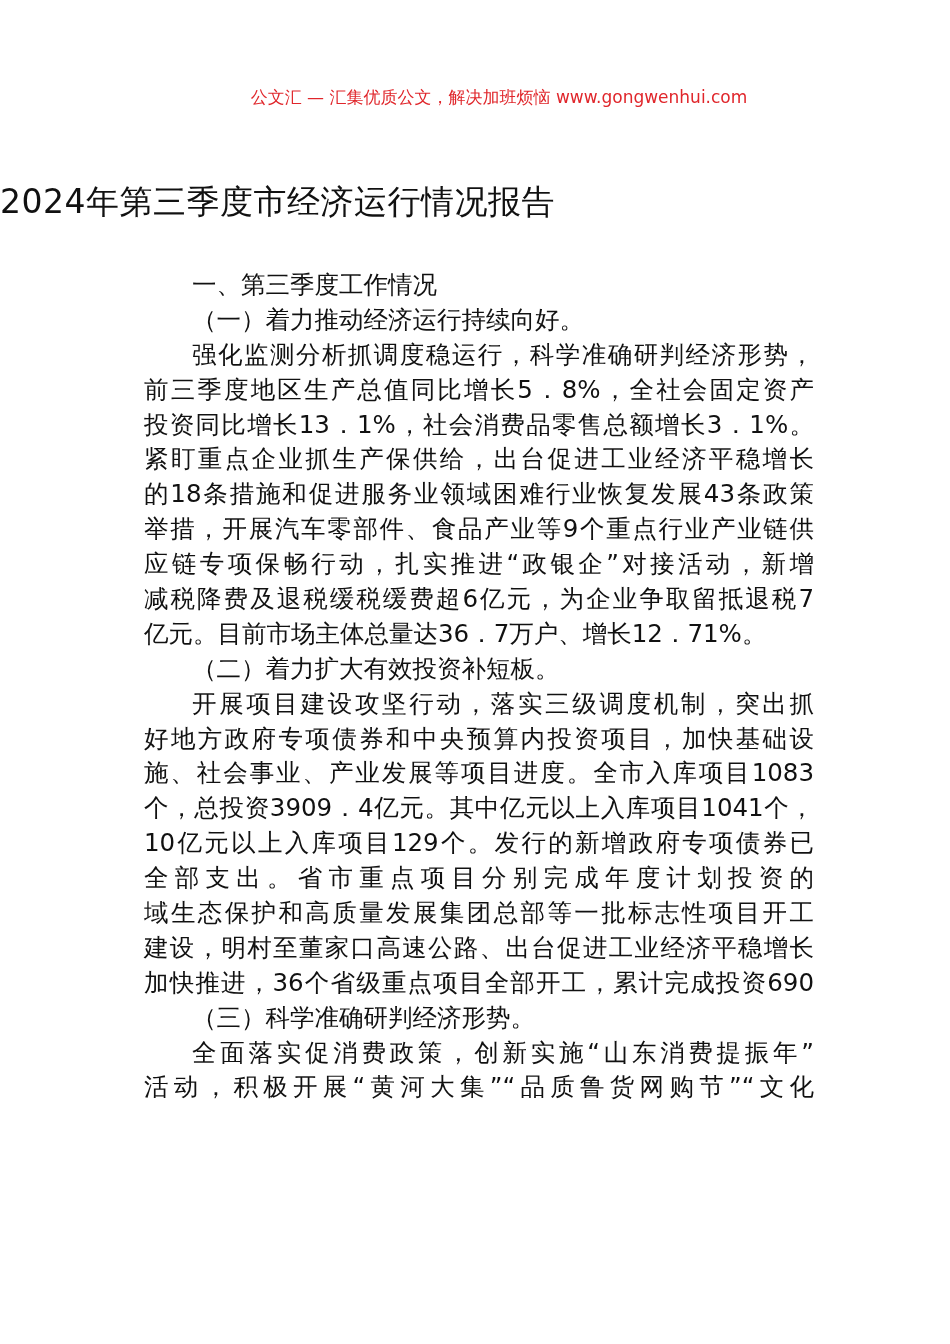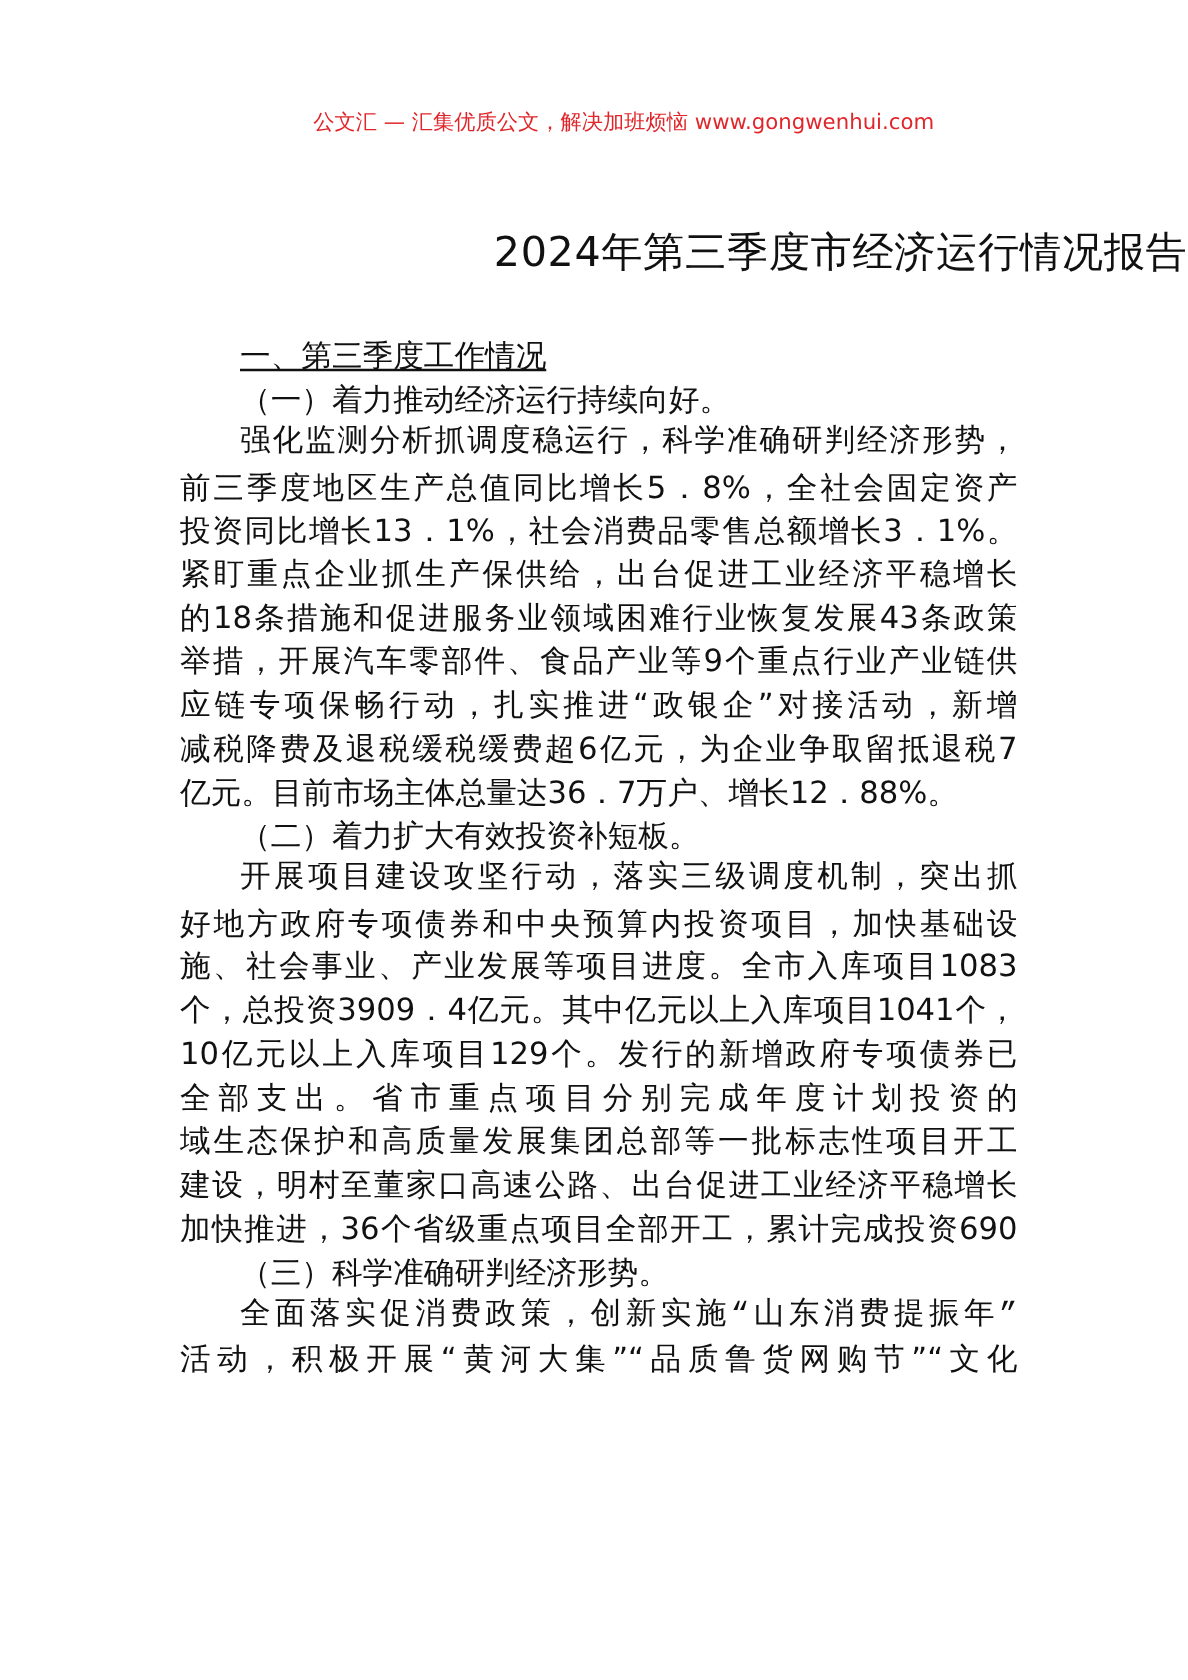--- a/index.html
+++ b/index.html
@@ -25,21 +25,21 @@
       font-size: 17px;
       letter-spacing: 0px;
       white-space: nowrap;
       margin-left: 24px;
     }
     .title {
       position: absolute;
       top: 180px;
       left: 0;
       width: 950px;
-      text-align: right;
+      text-align: left;
       font-size: 33px;
       color: #111111;
       white-space: nowrap;
       letter-spacing: 0.5px;
     }
     .body-text {
       position: absolute;
       top: 268px;
       left: 144px;
       width: 670px;
@@ -52,50 +52,48 @@
       overflow: visible;
       text-align: justify;
       text-align-last: justify;
     }
     .line.last {
       text-align-last: left;
     }
     .line.heading {
       padding-left: 48px;
       text-align-last: left;
-      text-decoration: underline;
     }
     .line.subheading {
       padding-left: 48px;
       text-align-last: left;
     }
     .line.indent {
       padding-left: 48px;
-      font-family: Liberation Mono, monospace;
     }
   </style>
 </head>
 <body>
 
 <div class="watermark">公文汇 — 汇集优质公文，解决加班烦恼 www.gongwenhui.com</div>
 
 <div class="title">2024年第三季度市经济运行情况报告</div>
 
 <div class="body-text">
   <div class="line heading">一、第三季度工作情况</div>
   <div class="line subheading">（一）着力推动经济运行持续向好。</div>
   <div class="line indent">强化监测分析抓调度稳运行，科学准确研判经济形势，</div>
   <div class="line">前三季度地区生产总值同比增长5．8%，全社会固定资产</div>
   <div class="line">投资同比增长13．1%，社会消费品零售总额增长3．1%。</div>
   <div class="line">紧盯重点企业抓生产保供给，出台促进工业经济平稳增长</div>
   <div class="line">的18条措施和促进服务业领域困难行业恢复发展43条政策</div>
   <div class="line">举措，开展汽车零部件、食品产业等9个重点行业产业链供</div>
   <div class="line">应链专项保畅行动，扎实推进“政银企”对接活动，新增</div>
   <div class="line">减税降费及退税缓税缓费超6亿元，为企业争取留抵退税7</div>
-  <div class="line last">亿元。目前市场主体总量达36．7万户、增长12．88%。</div>
+  <div class="line last">亿元。目前市场主体总量达36．7万户、增长12．71%。</div>
   <div class="line subheading">（二）着力扩大有效投资补短板。</div>
   <div class="line indent">开展项目建设攻坚行动，落实三级调度机制，突出抓</div>
   <div class="line">好地方政府专项债券和中央预算内投资项目，加快基础设</div>
   <div class="line">施、社会事业、产业发展等项目进度。全市入库项目1083</div>
   <div class="line">个，总投资3909．4亿元。其中亿元以上入库项目1041个，</div>
   <div class="line">10亿元以上入库项目129个。发行的新增政府专项债券已</div>
   <div class="line">全部支出。省市重点项目分别完成年度计划投资的</div>
   <div class="line">域生态保护和高质量发展集团总部等一批标志性项目开工</div>
   <div class="line">建设，明村至董家口高速公路、出台促进工业经济平稳增长</div>
   <div class="line">加快推进，36个省级重点项目全部开工，累计完成投资690</div>

